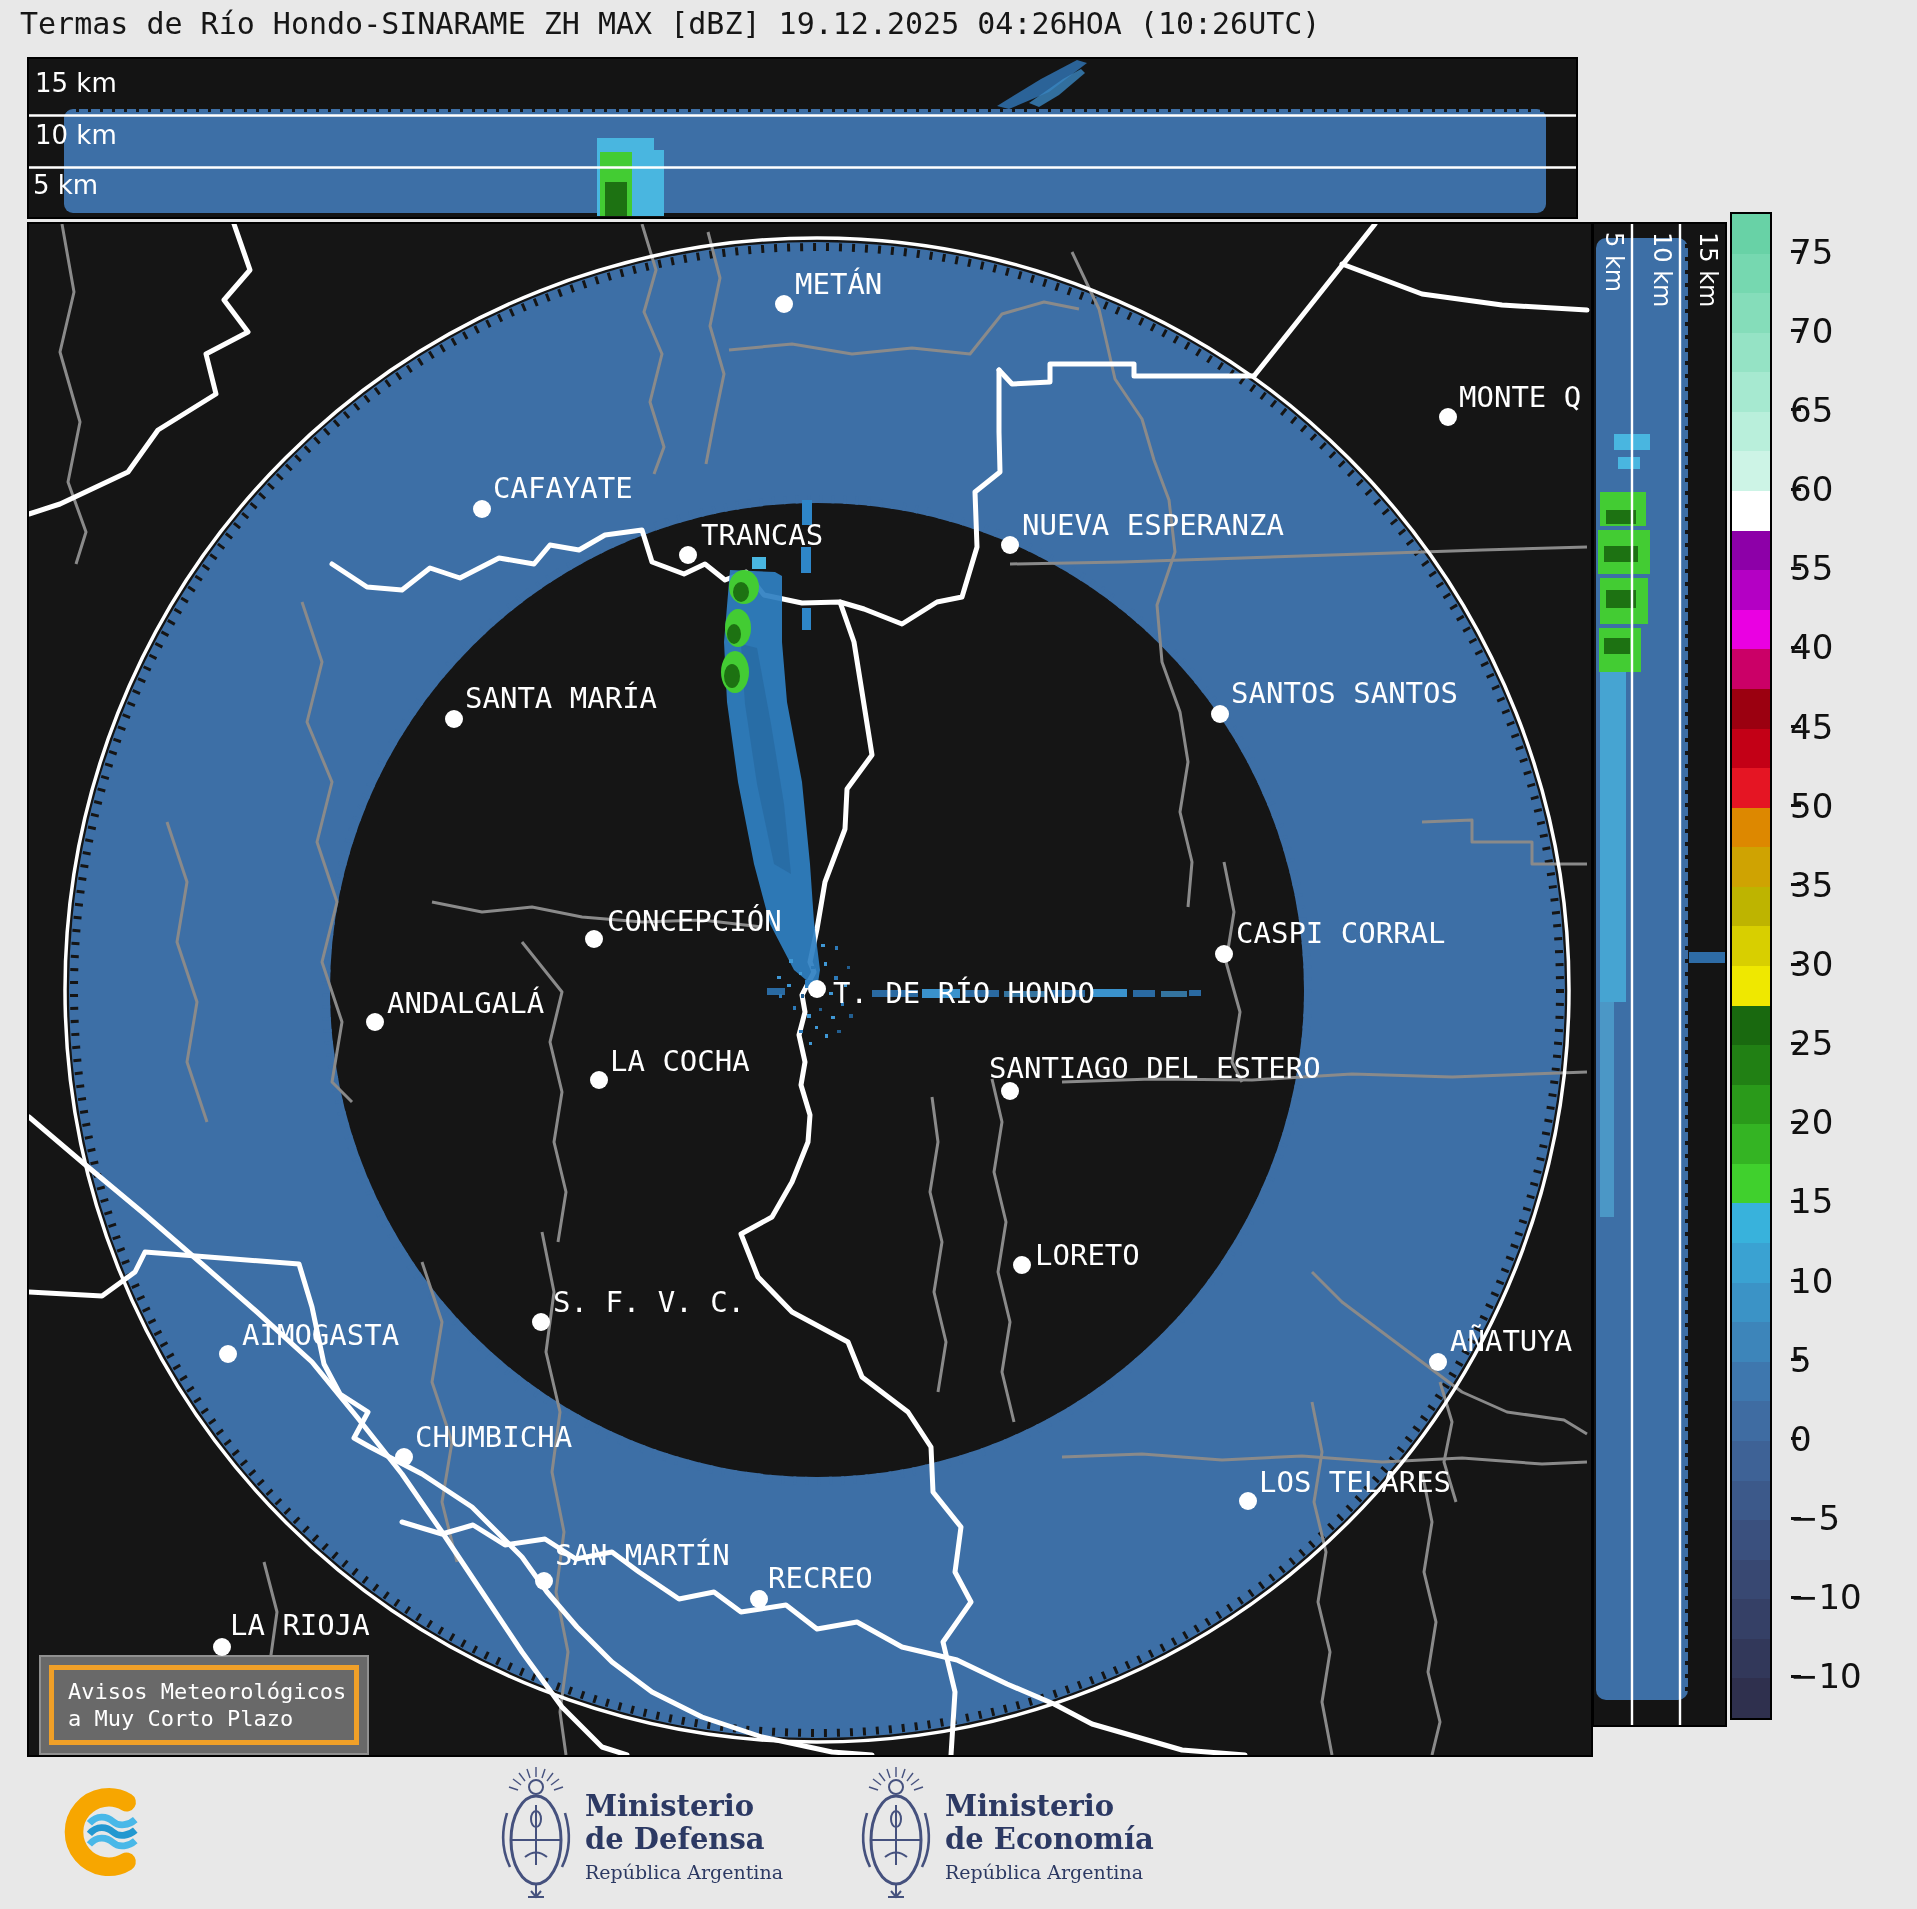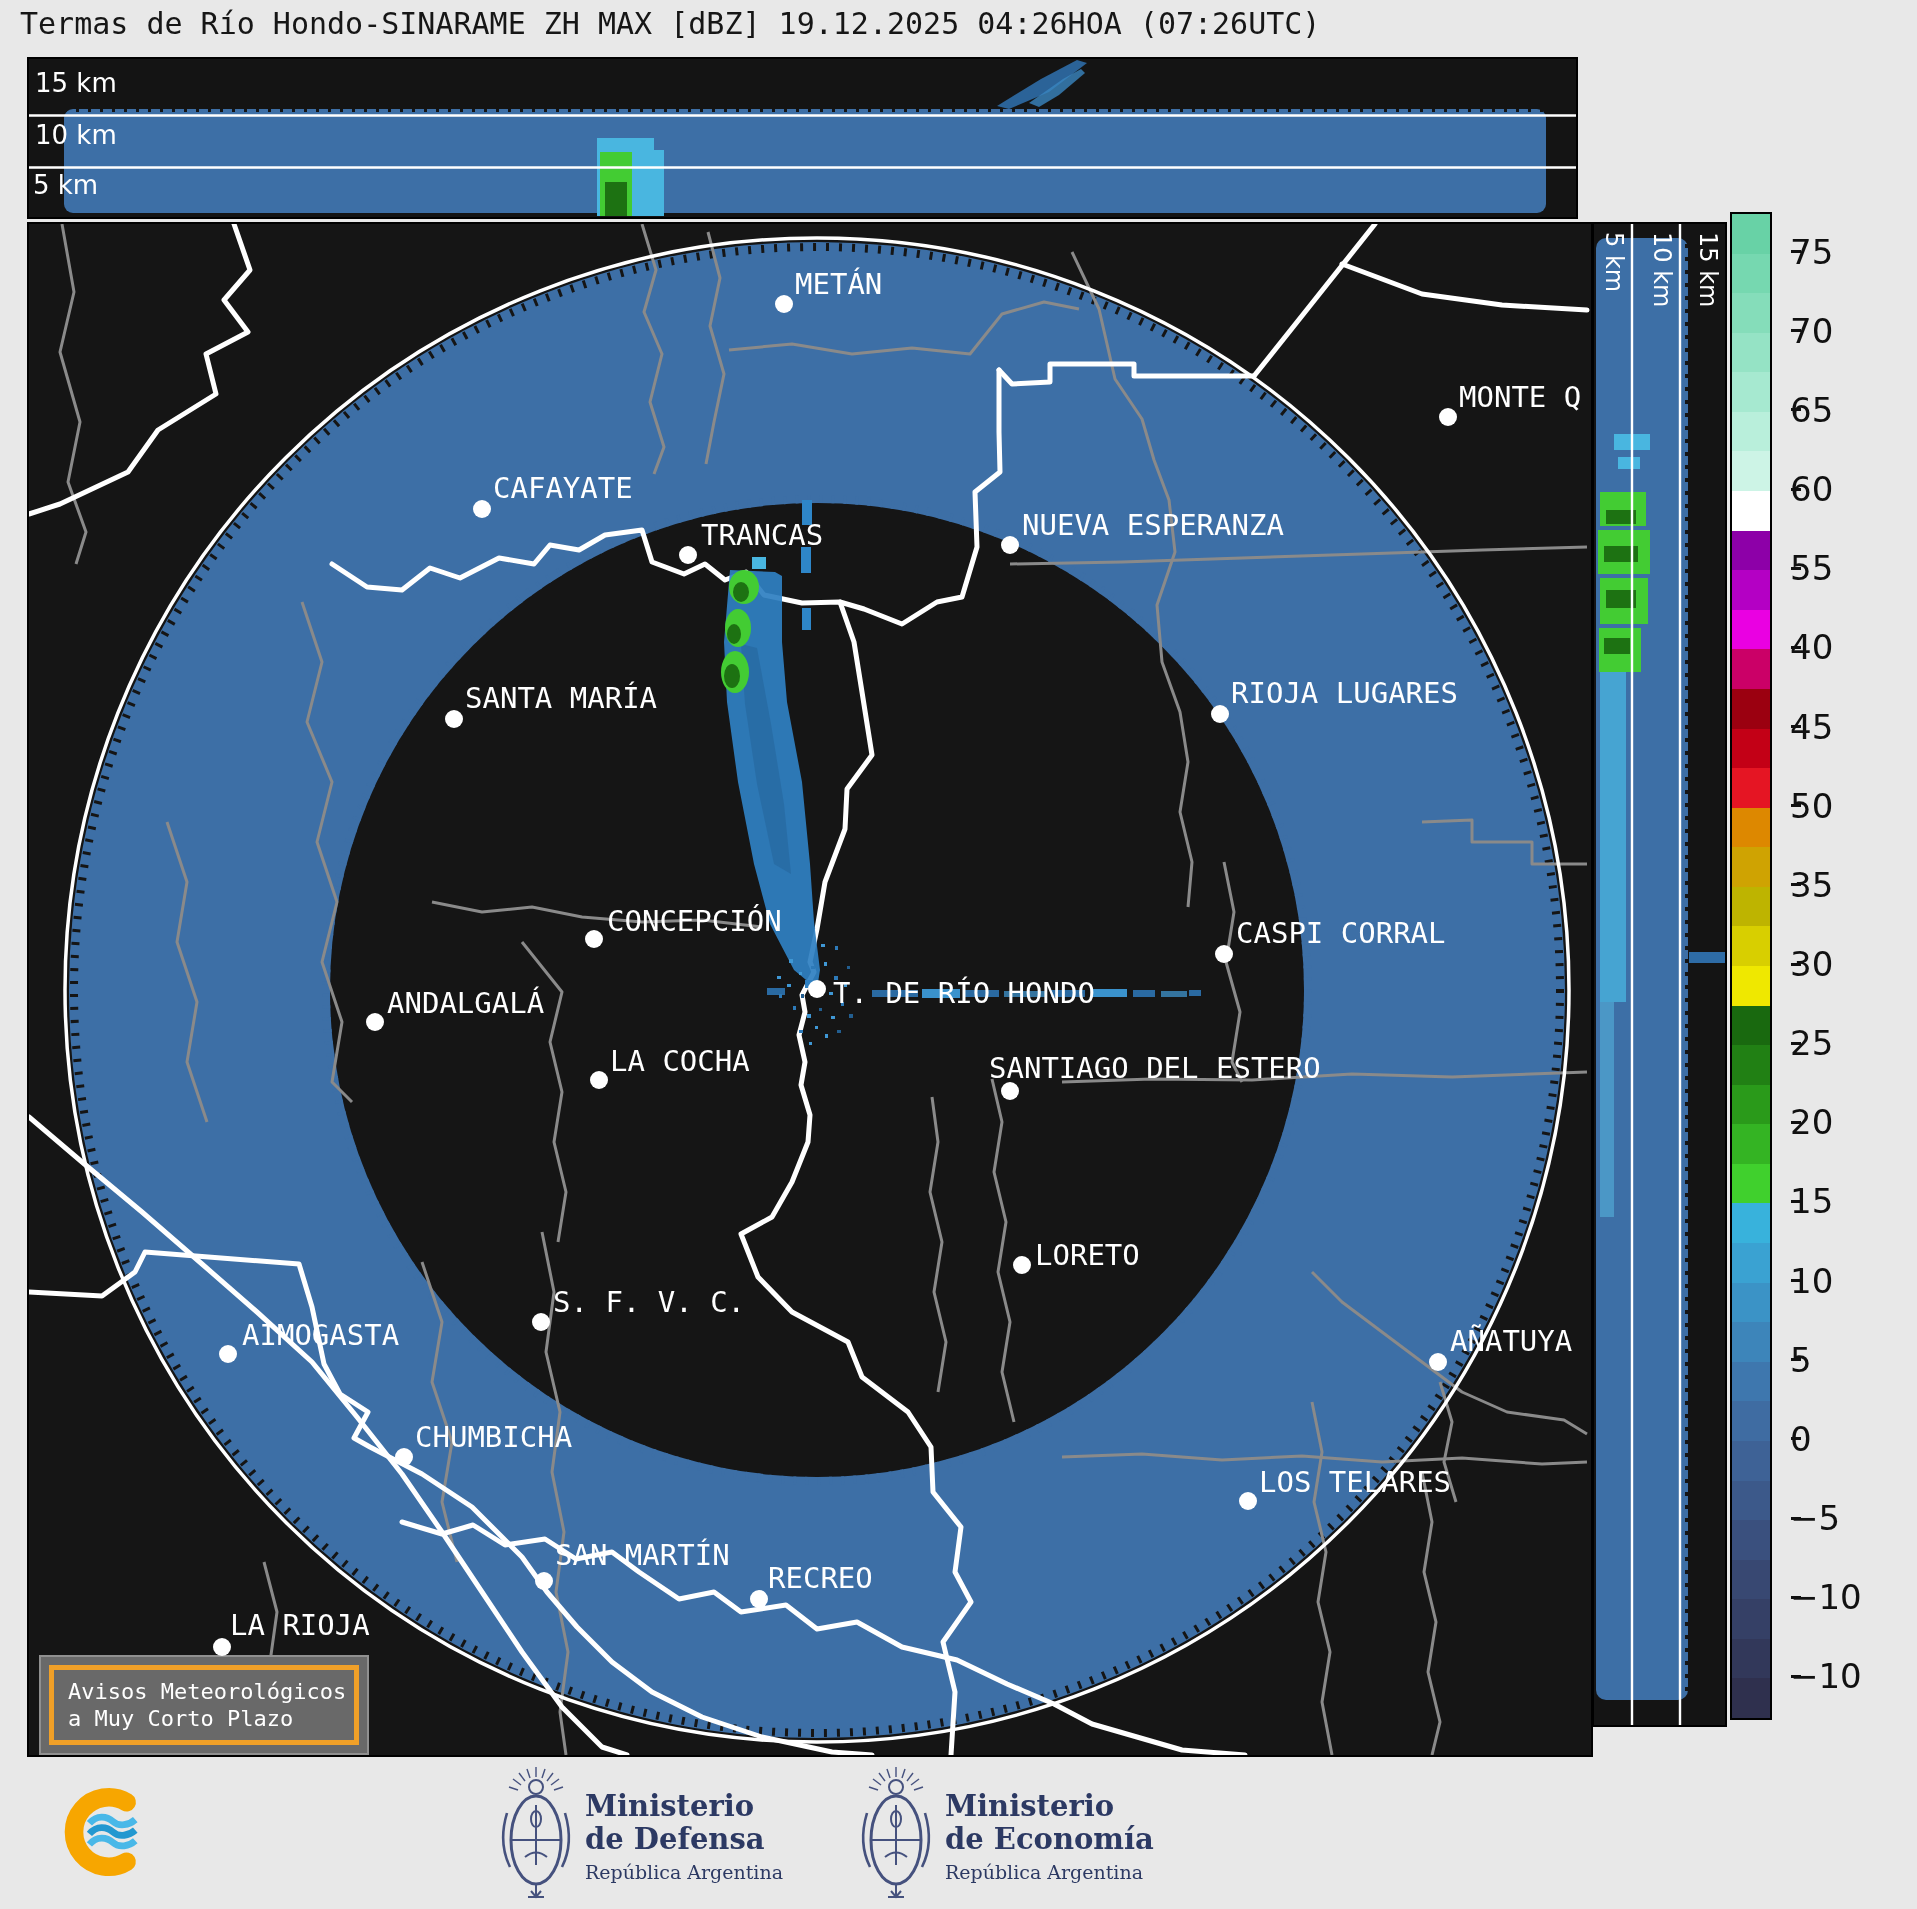--- a/index.html
+++ b/index.html
@@ -30,21 +30,21 @@
   .ministry-text{position:absolute;color:#2c3963;font-family:"DejaVu Serif","Liberation Serif",serif;}
   .ministry-text .l1,.ministry-text .l2{font-size:29px;line-height:33px;font-weight:bold;}
   .ministry-text .l3{font-size:19px;margin-top:5px;}
   svg{display:block;}
 </style>
 </head>
 <body>
 
 <div class="page">
 
-  <div class="title">Termas de Río Hondo-SINARAME ZH MAX [dBZ] 19.12.2025 04:26HOA (07:26UTC)</div>
+  <div class="title">Termas de Río Hondo-SINARAME ZH MAX [dBZ] 19.12.2025 04:26HOA (10:26UTC)</div>
 
   <div class="panel top-panel">
     <svg width="1547" height="158" viewBox="0 0 1547 158">
       <rect x="0" y="0" width="1547" height="158" fill="#141414"></rect>
       <rect x="35" y="50" width="1482" height="104" rx="9" fill="#3d6fa6"></rect>
       <line x1="35" y1="50" x2="1517" y2="50" stroke="#141414" stroke-width="6" stroke-dasharray="3 9"></line>
 
       <g>
         <rect x="568" y="79" width="57" height="78" fill="#49b6e0"></rect>
         <rect x="621" y="91" width="14" height="66" fill="#49b6e0"></rect>
@@ -186,21 +186,21 @@
       <div class="city-label" style="left: 1430px; top: 158px;">MONTE Q</div>
       <div class="city-dot" style="left: 444px; top: 276px;"></div>
       <div class="city-label" style="left: 464px; top: 249px;">CAFAYATE</div>
       <div class="city-dot" style="left: 650px; top: 322px;"></div>
       <div class="city-label" style="left: 672px; top: 296px;">TRANCAS</div>
       <div class="city-dot" style="left: 972px; top: 312px;"></div>
       <div class="city-label" style="left: 993px; top: 286px;">NUEVA ESPERANZA</div>
       <div class="city-dot" style="left: 416px; top: 486px;"></div>
       <div class="city-label" style="left: 436px; top: 459px;">SANTA MARÍA</div>
       <div class="city-dot" style="left: 1182px; top: 481px;"></div>
-      <div class="city-label" style="left: 1202px; top: 454px;">RIOJA LUGARES</div>
+      <div class="city-label" style="left: 1202px; top: 454px;">SANTOS SANTOS</div>
       <div class="city-dot" style="left: 556px; top: 706px;"></div>
       <div class="city-label" style="left: 578px; top: 682px;">CONCEPCIÓN</div>
       <div class="city-dot" style="left: 1186px; top: 721px;"></div>
       <div class="city-label" style="left: 1207px; top: 694px;">CASPI CORRAL</div>
       <div class="city-dot" style="left: 779px; top: 756px;"></div>
       <div class="city-label" style="left: 804px; top: 726px; margin-top: 28px;">T. DE RÍO HONDO</div>
       <div class="city-dot" style="left: 337px; top: 789px;"></div>
       <div class="city-label" style="left: 358px; top: 764px;">ANDALGALÁ</div>
       <div class="city-dot" style="left: 561px; top: 847px;"></div>
       <div class="city-label" style="left: 581px; top: 822px;">LA COCHA</div>

